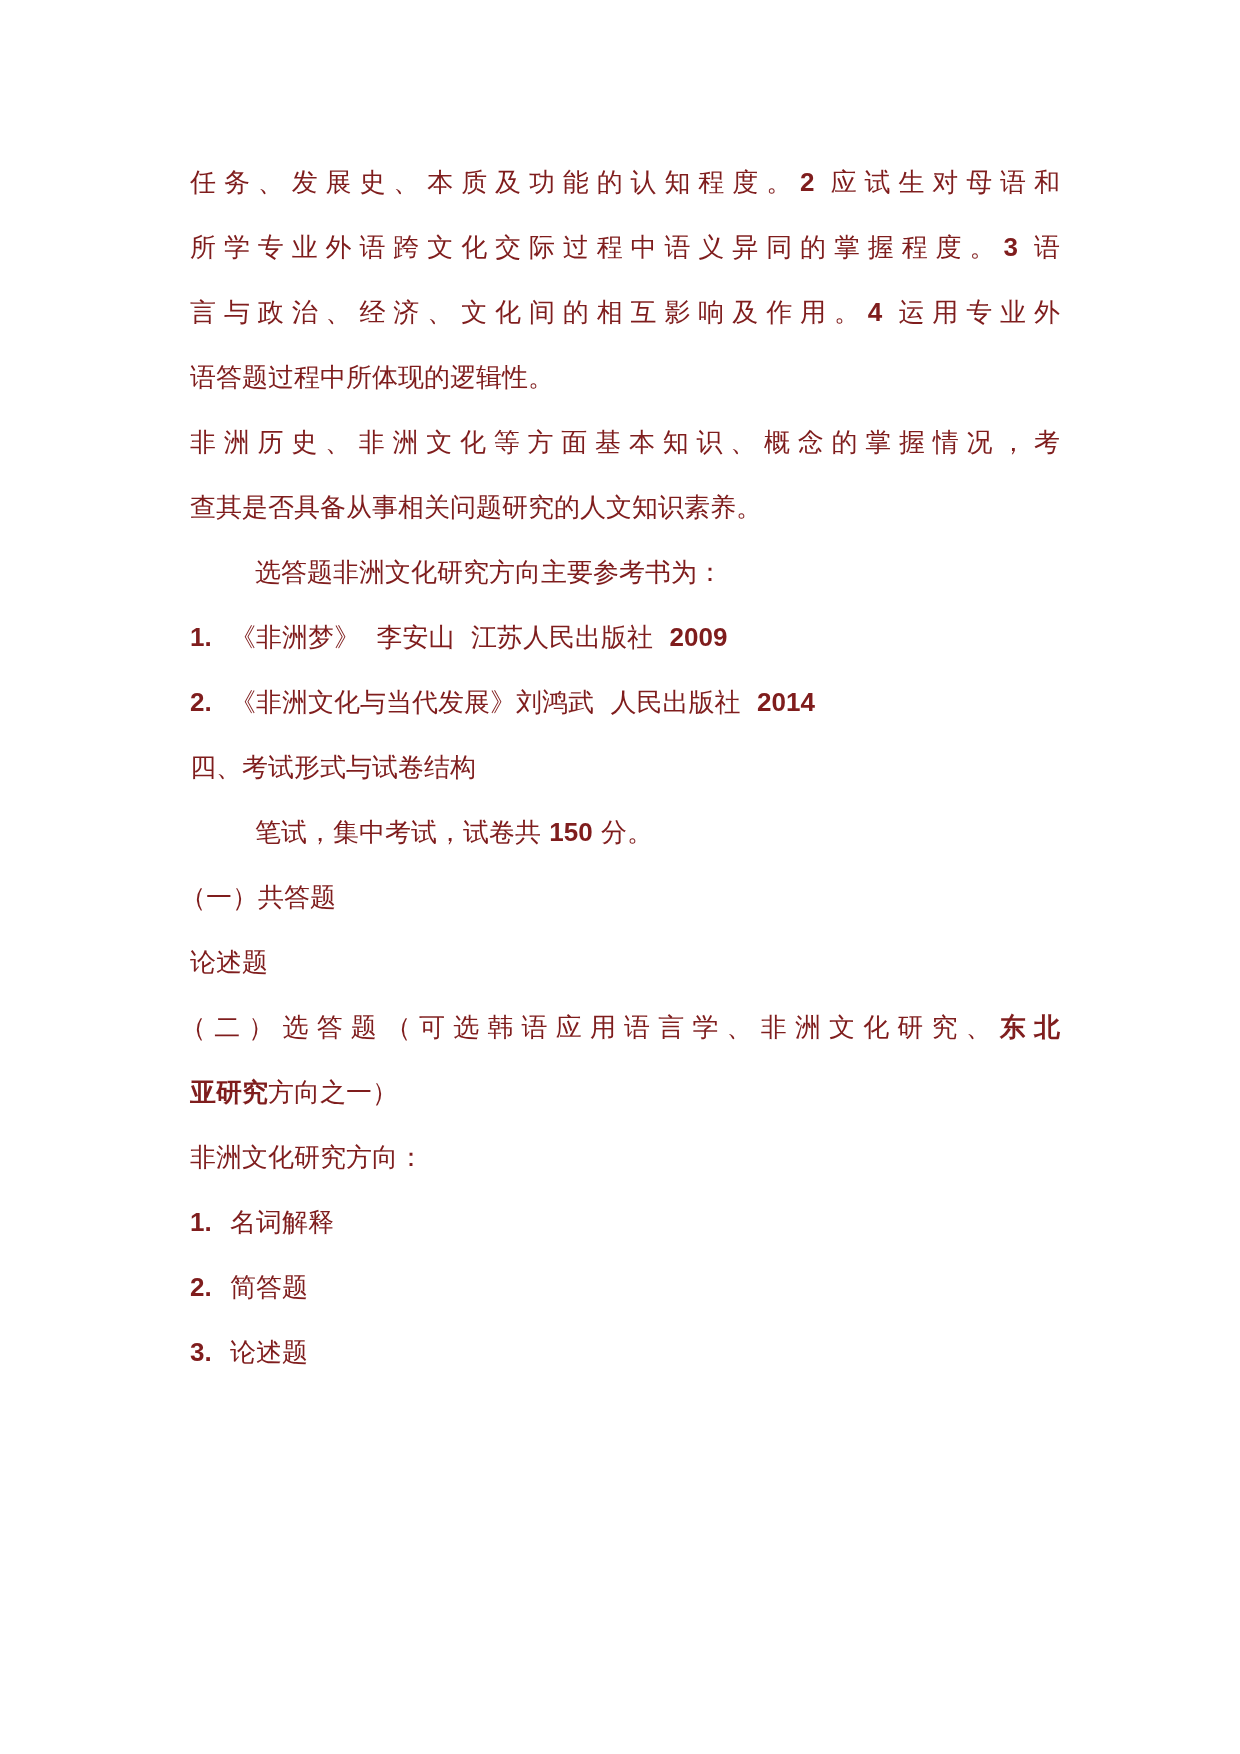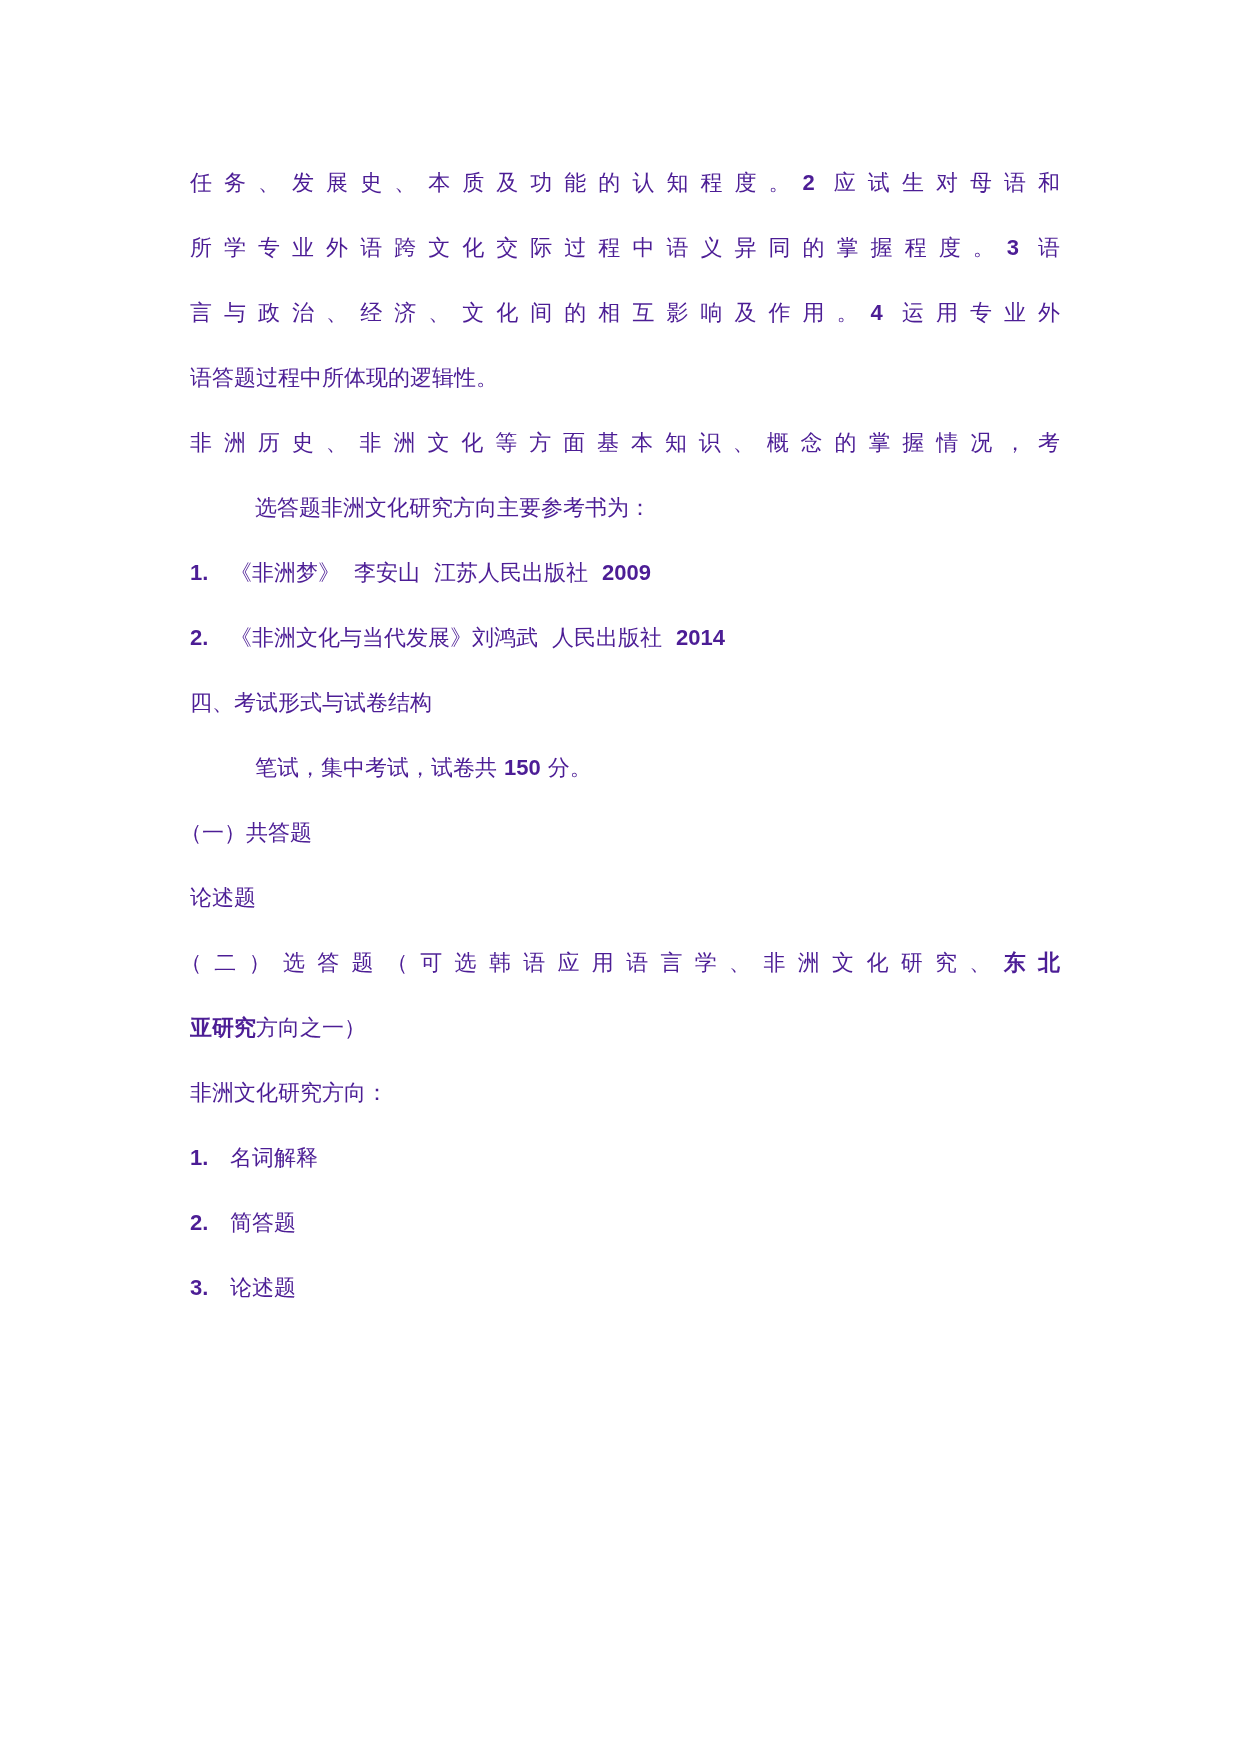--- a/index.html
+++ b/index.html
@@ -1,40 +1,41 @@
 <!DOCTYPE html>
 <html><head>
 <meta charset="utf-8">
 <style>
   html, body { margin: 0; padding: 0; background: #ffffff; }
   body { width: 1240px; height: 1754px; position: relative; overflow: hidden; }
   .page {
     position: absolute; left: 190px; top: 150px; width: 870px;
     font-family: "DejaVu Serif", "Liberation Serif", serif;
-    font-size: 22px; color: #4c1d95; line-height: 65px;
+    font-size: 26px; color: #7f1d1d; line-height: 65px;
   }
   .line { display: block; height: 65px; white-space: nowrap; }
   .justify { text-align: justify; text-align-last: justify; white-space: normal; }
   .indent { padding-left: 65px; }
   .num { font-family: "Liberation Sans", "DejaVu Sans", sans-serif; font-weight: bold; }
   .bold { font-weight: bold; font-family: Liberation Sans, sans-serif; }
   .li-num { display: inline-block; width: 40px; font-family: "Liberation Sans", "DejaVu Sans", sans-serif; font-weight: bold; }
   .sub { margin-left: -10px; }
 </style>
 </head>
 <body>
 
 <div class="page">
 
   <span class="line justify"><span>任务、发展史、本质及功能的认知程度。</span><span class="num">2</span><span> 应试生对母语和</span></span>
   <span class="line justify"><span>所学专业外语跨文化交际过程中语义异同的掌握程度。</span><span class="num">3</span><span> 语</span></span>
   <span class="line justify"><span>言与政治、经济、文化间的相互影响及作用。</span><span class="num">4</span><span> 运用专业外</span></span>
   <span class="line">语答题过程中所体现的逻辑性。</span>
 
   <span class="line justify">非洲历史、非洲文化等方面基本知识、概念的掌握情况，考</span>
+  <span class="line">查其是否具备从事相关问题研究的人文知识素养。</span>
 
   <span class="line indent">选答题非洲文化研究方向主要参考书为：</span>
 
   <span class="line">
     <span class="li-num">1.</span><span>《非洲梦》</span>&nbsp;&nbsp;<span>李安山</span>&nbsp;&nbsp;<span>江苏人民出版社</span>&nbsp;&nbsp;<span class="num">2009</span>
   </span>
   <span class="line">
     <span class="li-num">2.</span><span>《非洲文化与当代发展》</span><span>刘鸿武</span>&nbsp;&nbsp;<span>人民出版社</span>&nbsp;&nbsp;<span class="num">2014</span>
   </span>
 

